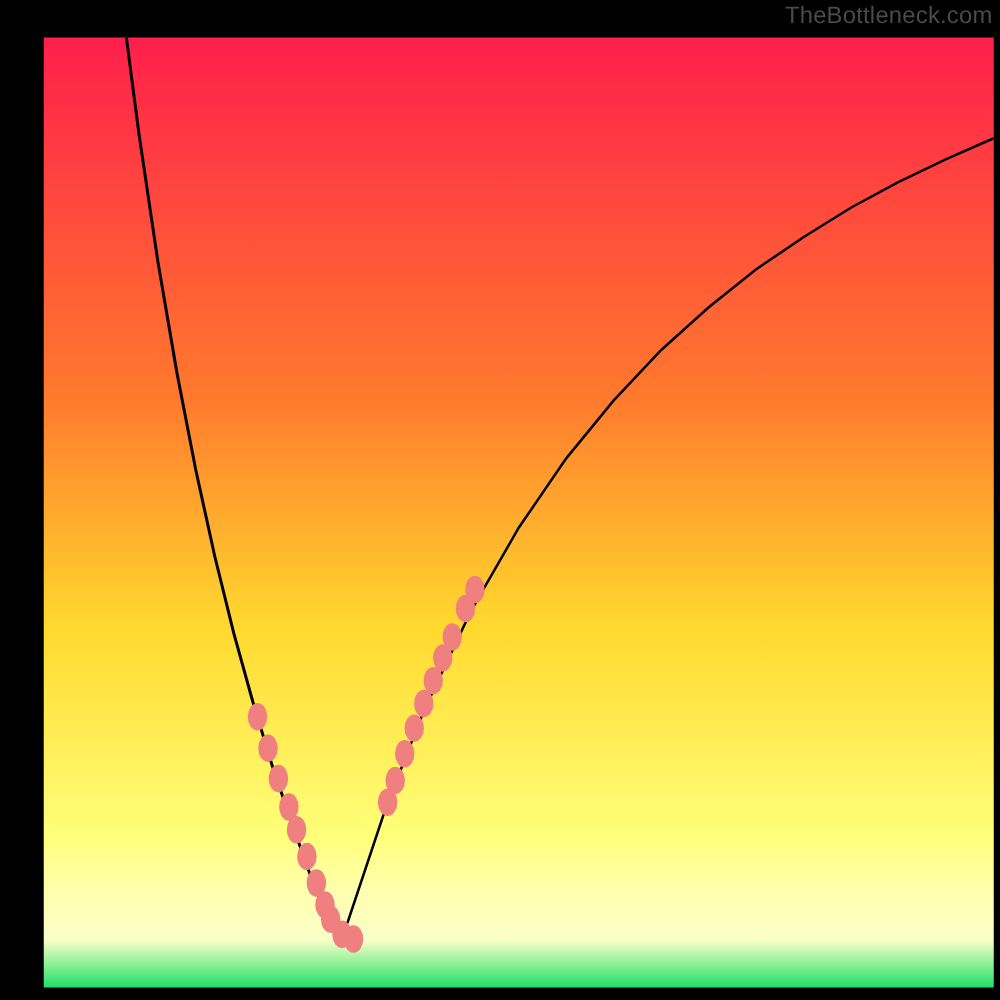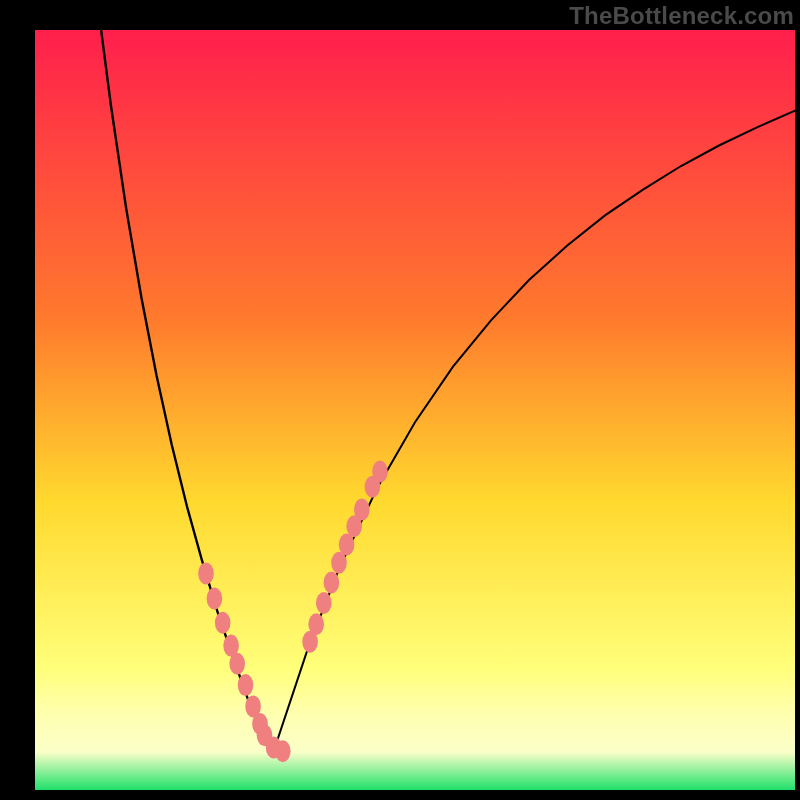--- a/index.html
+++ b/index.html
@@ -15,22 +15,22 @@
     width: 800px;
     height: 800px;
     background: #000;
     position: relative;
   }
   .watermark {
     position: absolute;
     top: 2px;
     right: 6px;
     color: #4a4a4a;
-    font-size: 24px;
-    font-weight: 700;
+    font-size: 19px;
+    font-weight: 400;
     letter-spacing: 0.2px;
     z-index: 10;
   }
   svg {
     position: absolute;
     left: 0;
     top: 0;
   }
 </style>
 </head>

